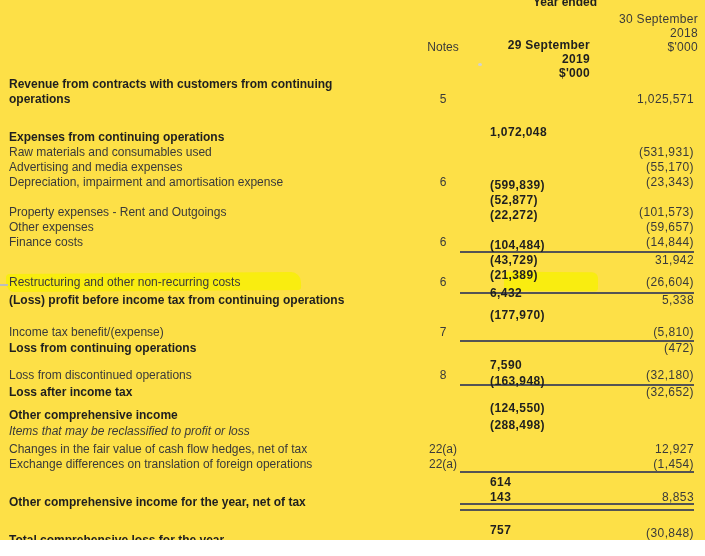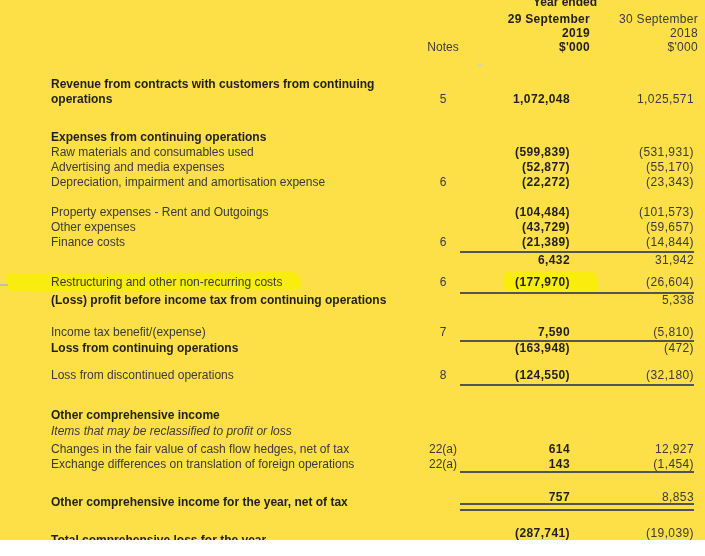--- a/index.html
+++ b/index.html
@@ -2,33 +2,33 @@
 <html><head>
 <meta charset="utf-8">
 <style>
   html,body{margin:0;padding:0;background:#fff;}
   .page{
     position:relative;width:705px;height:540px;background:#fde047;overflow:hidden;
     font-family:"Liberation Sans","DejaVu Sans",sans-serif;
     font-size:12px;color:#3a3a3a;
   }
   .row{position:absolute;left:0;width:705px;height:15px;line-height:13px;z-index:2;}
-  .lbl{position:absolute;left:9px;white-space:nowrap;margin-left:42px;}
+  .lbl{position:absolute;left:9px;white-space:nowrap;}
   .b{font-weight:bold;color:#1f1f1f;}
   .i{font-style:italic;}
   .note{position:absolute;left:408px;width:70px;text-align:center;}
-  .v19{position:absolute;left:448px;width:122px;text-align:right;font-weight:bold;color:#1f1f1f;letter-spacing:.4px;white-space:nowrap;}
+  .v19{position:absolute;left:490px;width:122px;text-align:left;font-weight:bold;color:#1f1f1f;letter-spacing:.4px;white-space:nowrap;margin-top:33px;}
   .v18{position:absolute;left:592px;width:102px;text-align:right;letter-spacing:.4px;white-space:nowrap;}
   .np{padding-right:5px;}
   .rule{position:absolute;left:460px;width:234px;height:1.5px;background:#545454;z-index:1;}
   .hl{position:absolute;background:#f8ee07;opacity:.85;z-index:0;}
   .hl-label{left:6px;top:273px;width:295px;height:18px;border-radius:4px 10px 3px 9px;transform:rotate(-0.4deg);}
   .hl-value{left:504px;top:272px;width:94px;height:19px;border-radius:4px 6px 3px 5px;transform:rotate(0.3deg);}
   .year-ended{position:absolute;top:-4px;left:470px;width:190px;text-align:center;font-weight:bold;color:#1f1f1f;line-height:13px;}
-  .h19{position:absolute;left:470px;width:120px;text-align:right;font-weight:bold;color:#1f1f1f;letter-spacing:.3px;line-height:13px;}
+  .h19{position:absolute;left:470px;width:120px;text-align:right;font-weight:bold;color:#1f1f1f;letter-spacing:.3px;line-height:13px;margin-top:26px;}
   .h18{position:absolute;left:592px;width:106px;text-align:right;letter-spacing:.3px;line-height:13px;}
   .hnotes{position:absolute;left:408px;width:70px;text-align:center;line-height:13px;}
   .speck{position:absolute;left:478px;top:63px;width:4px;height:3px;background:#d2d2d2;border-radius:50%;z-index:1;}
   .dash{position:absolute;left:0;top:284px;width:8px;height:2px;background:#bdbdbd;z-index:1;}
   .drop5{position:relative;top:5px;}
   .drop7{position:relative;top:7px;}
 </style>
 </head>
 <body>
 
@@ -126,20 +126,25 @@
     <span class="v18">(472)</span>
   </div>
 
   <div class="row" style="top:369px">
     <span class="lbl">Loss from discontinued operations</span>
     <span class="note">8</span>
     <span class="v19">(124,550)</span>
     <span class="v18">(32,180)</span>
   </div>
   <div class="rule" style="top:384px"></div>
+  <div class="row" style="top:386px">
+    <span class="lbl b">Loss after income tax</span>
+    <span class="v19">(288,498)</span>
+    <span class="v18">(32,652)</span>
+  </div>
 
   <div class="row" style="top:409px">
     <span class="lbl b">Other comprehensive income</span>
   </div>
   <div class="row" style="top:425px">
     <span class="lbl i">Items that may be reclassified to profit or loss</span>
   </div>
   <div class="row" style="top:443px">
     <span class="lbl">Changes in the fair value of cash flow hedges, net of tax</span>
     <span class="note">22(a)</span>
@@ -158,17 +163,17 @@
     <span class="lbl b drop5">Other comprehensive income for the year, net of tax</span>
     <span class="v19 np">757</span>
     <span class="v18 np">8,853</span>
   </div>
   <div class="rule" style="top:503px"></div>
   <div class="rule" style="top:509px"></div>
 
   <div class="row" style="top:527px">
     <span class="lbl b drop7">Total comprehensive loss for the year</span>
     <span class="v19">(287,741)</span>
-    <span class="v18">(19,039)</span>
+    <span class="v18">(30,848)</span>
   </div>
   <div class="rule" style="top:543px"></div>
 
 </div>
 
 </body></html>

